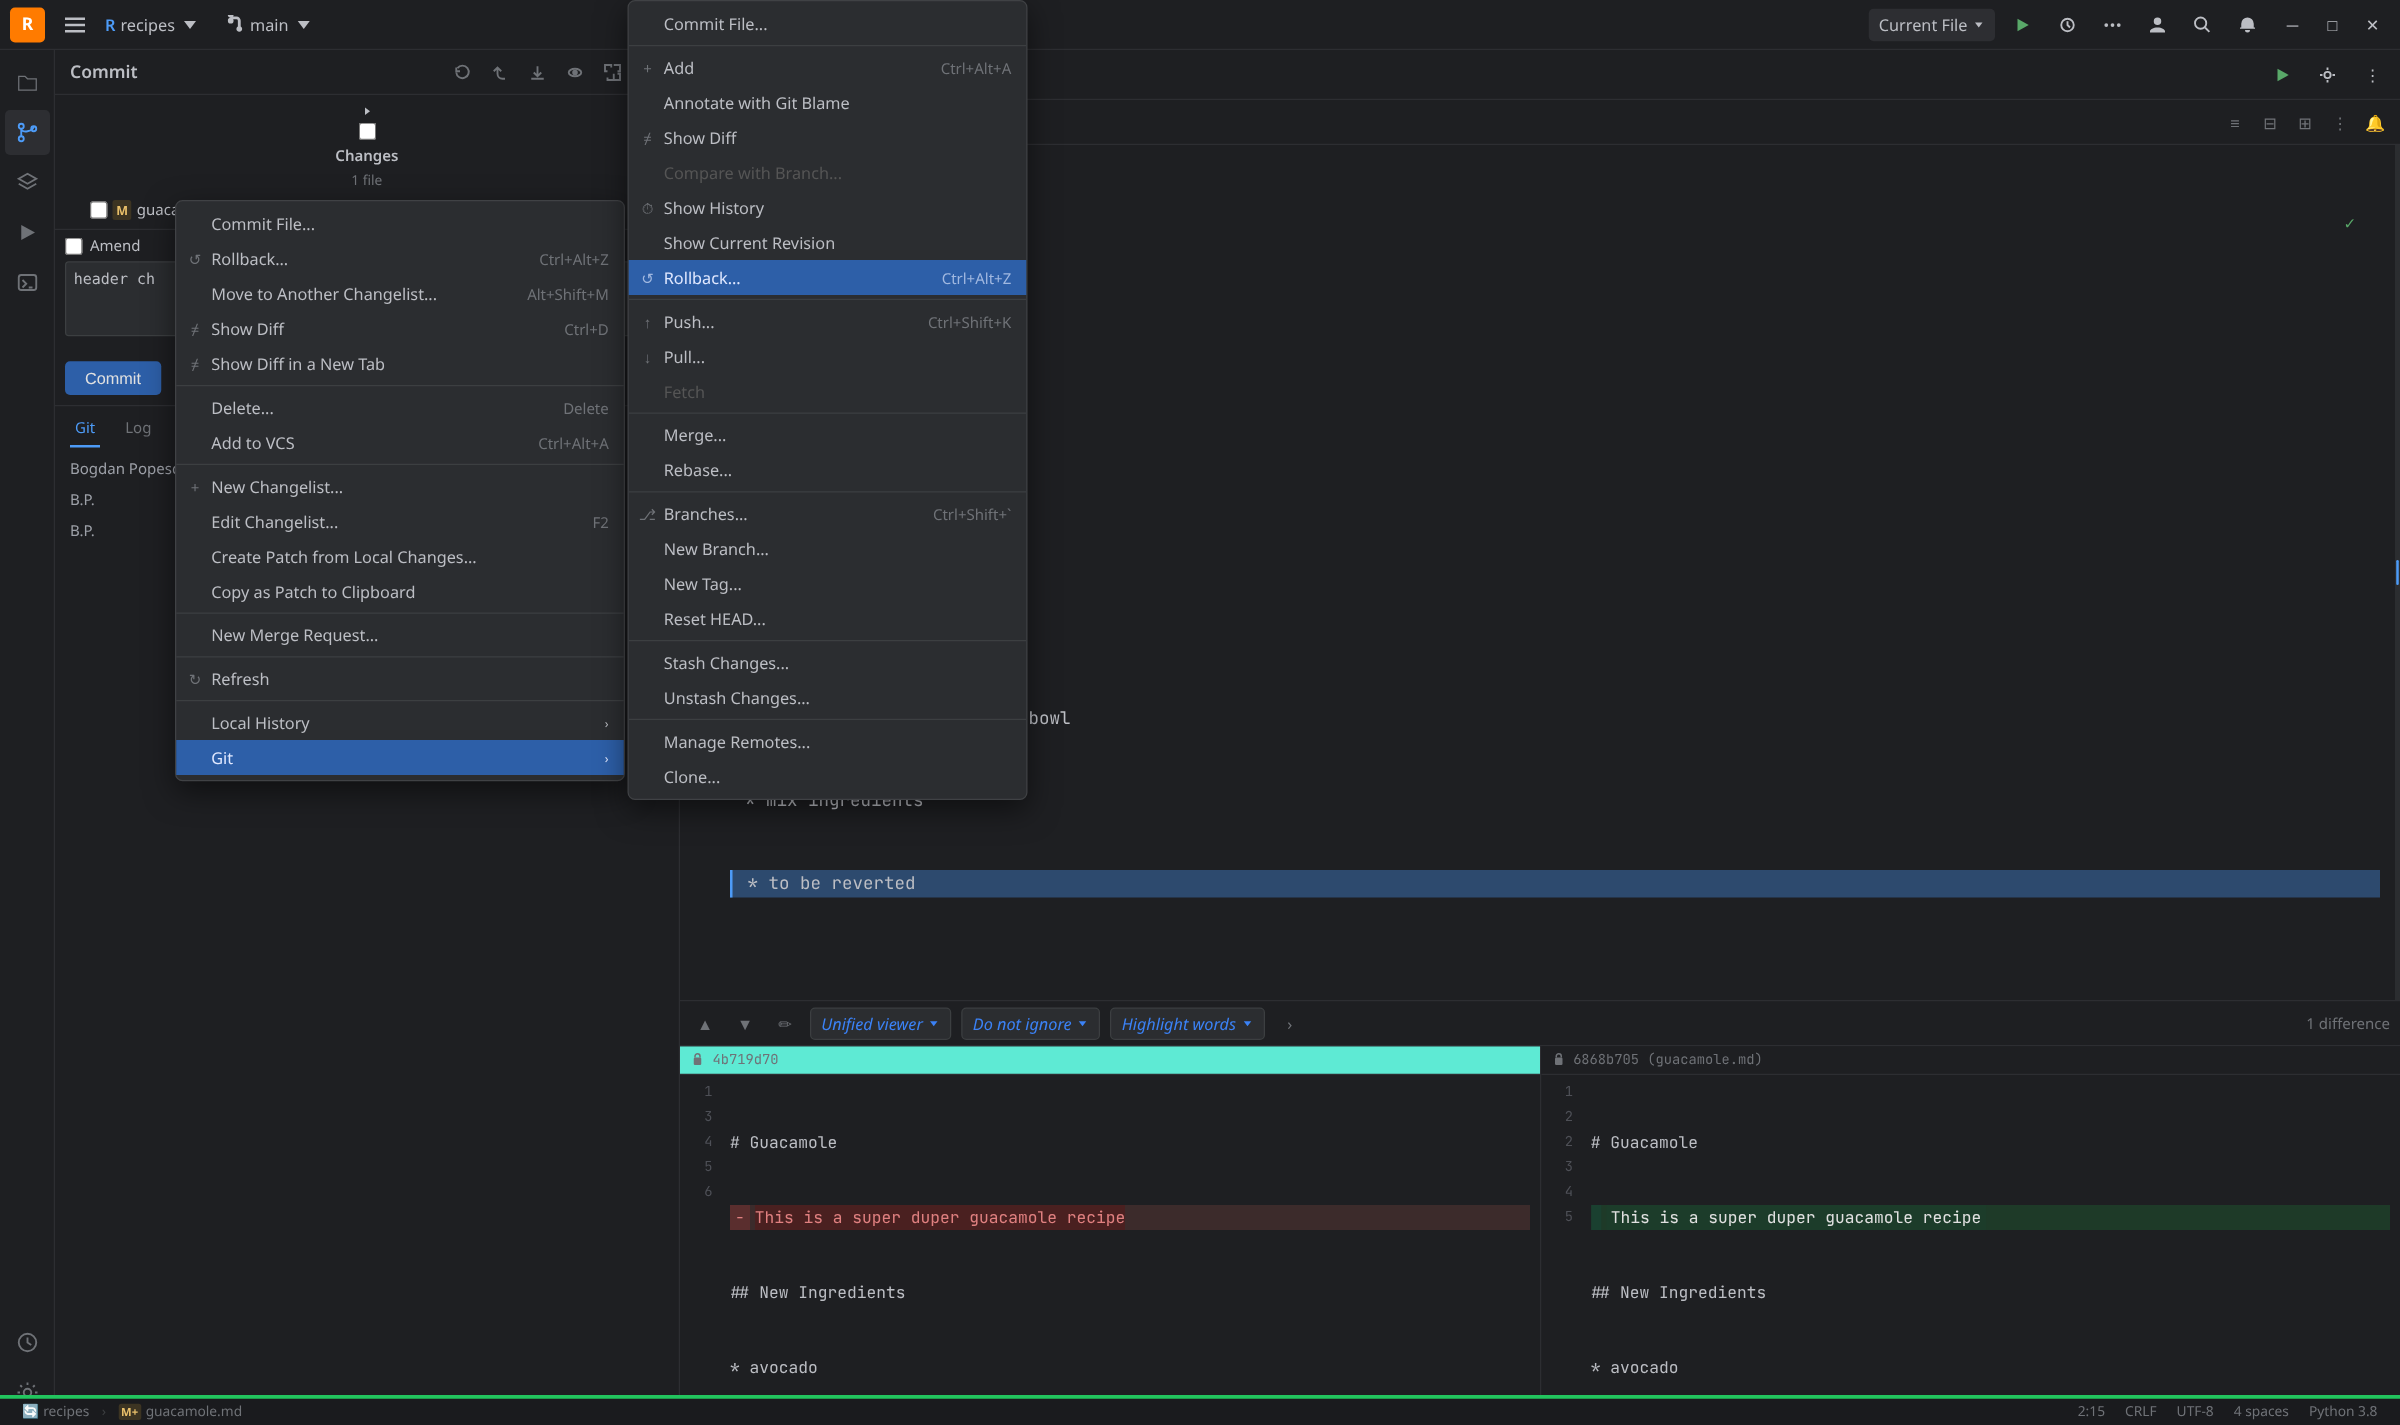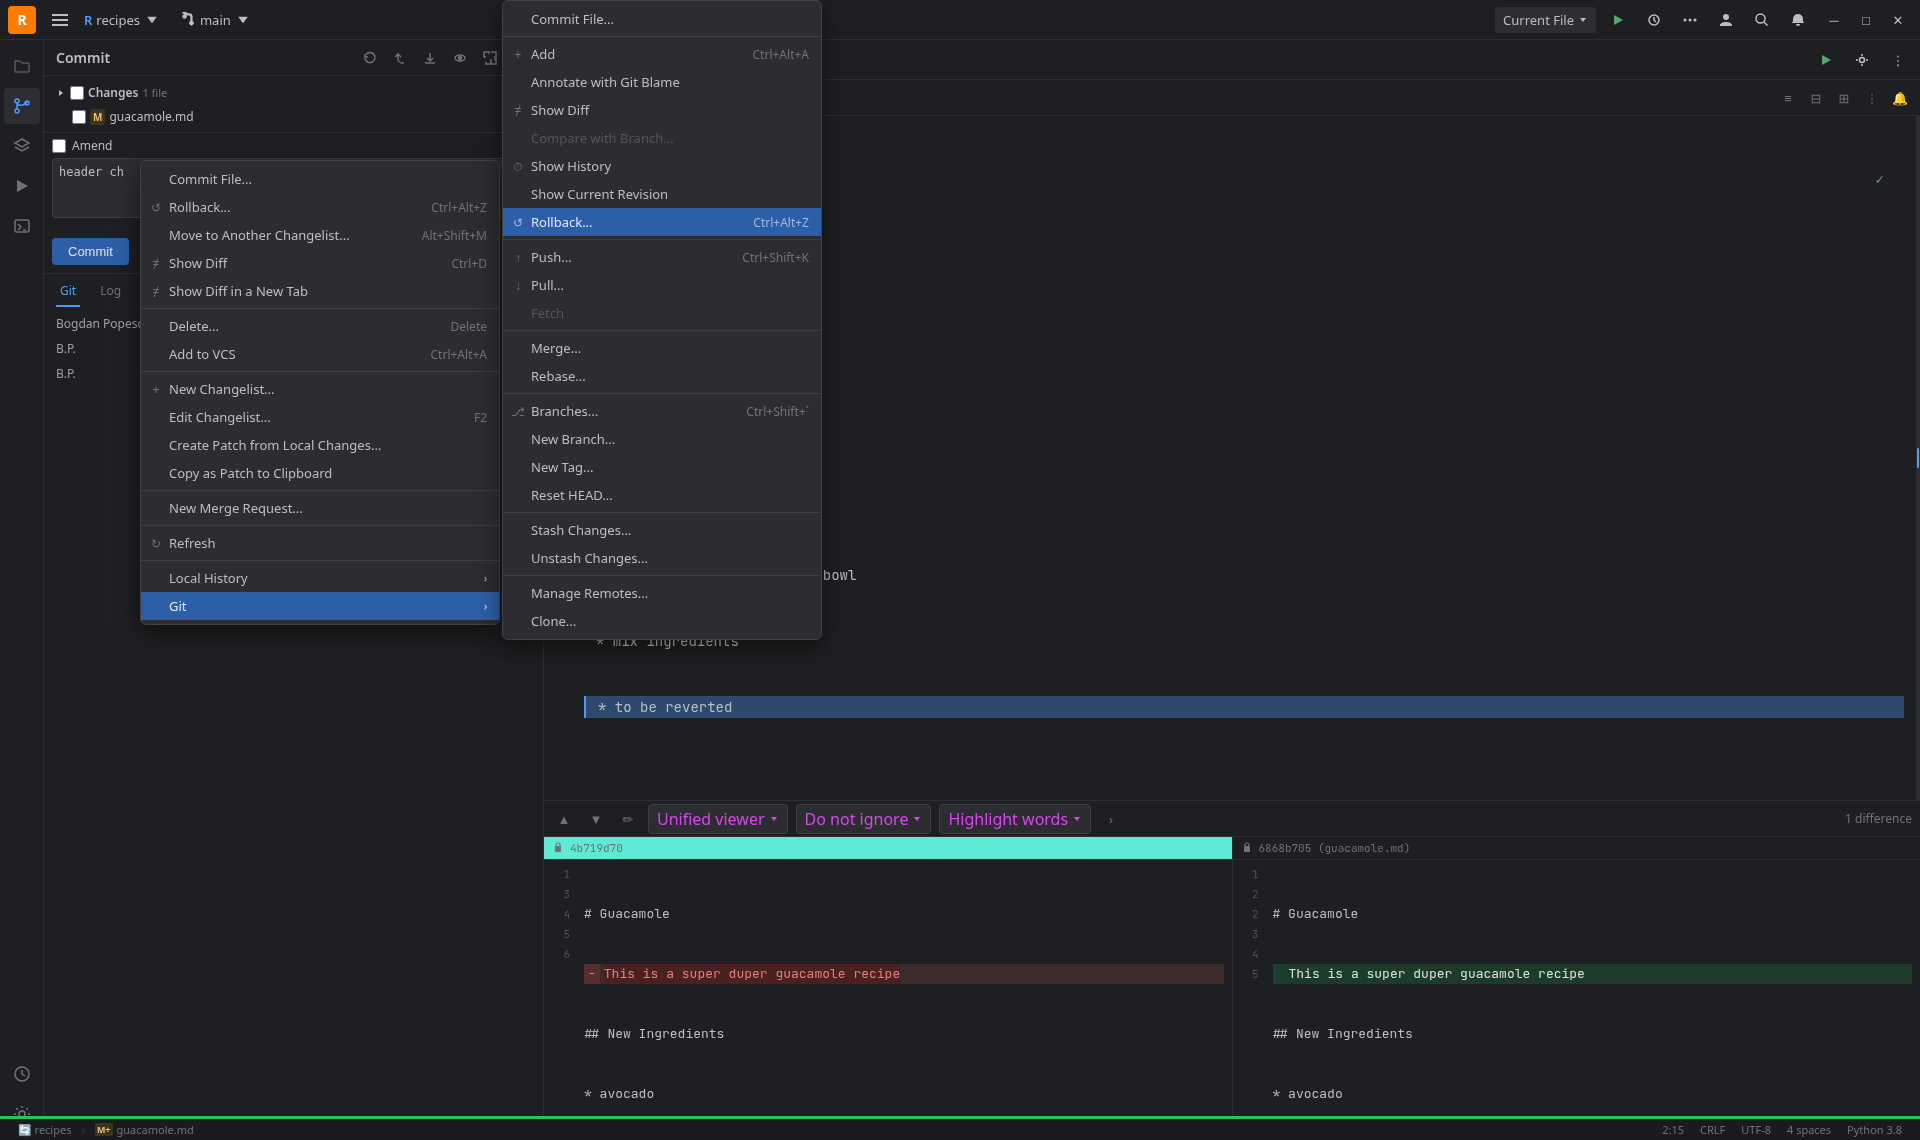--- a/index.html
+++ b/index.html
@@ -115,20 +115,21 @@
 
     
     .changes-section {
       padding: 4px 8px;
       border-bottom: 1px solid #2d2e32;
     }
     .changes-header {
       display: flex; align-items: center; gap: 4px;
       padding: 4px 4px;
       cursor: pointer;
+      flex-direction: column;
     }
     .changes-label { font-size: 12px; color: #bcbec4; font-weight: 600; }
     .changes-count { font-size: 11px; color: #6f7277; }
     .file-item {
       display: flex; align-items: center; gap: 4px;
       padding: 3px 8px 3px 20px;
       cursor: pointer;
       border-radius: 3px;
     }
     .file-icon-m {
@@ -316,26 +317,26 @@
       border-bottom: 1px solid #2d2e32;
     }
     .diff-nav-btn {
       width: 24px; height: 24px;
       display: flex; align-items: center; justify-content: center;
       cursor: pointer; color: #6f7277; border-radius: 3px;
     }
     .diff-select {
       background: #2b2d30;
       border: 1px solid #3c3f41;
-      color: #d946ef;
+      color: #3b82f6;
       padding: 3px 8px;
       border-radius: 4px;
-      font-size: 16px;
+      font-size: 13px;
       cursor: pointer;
-      display: flex; align-items: center; gap: 4px;
+      display: flex; align-items: center; gap: 4px; font-style: italic;
     }
     .diff-count {
       margin-left: auto;
       font-size: 12px;
       color: #6f7277;
     }
     .diff-content {
       flex: 1;
       display: flex;
       font-family: 'JetBrains Mono', 'Consolas', monospace;

